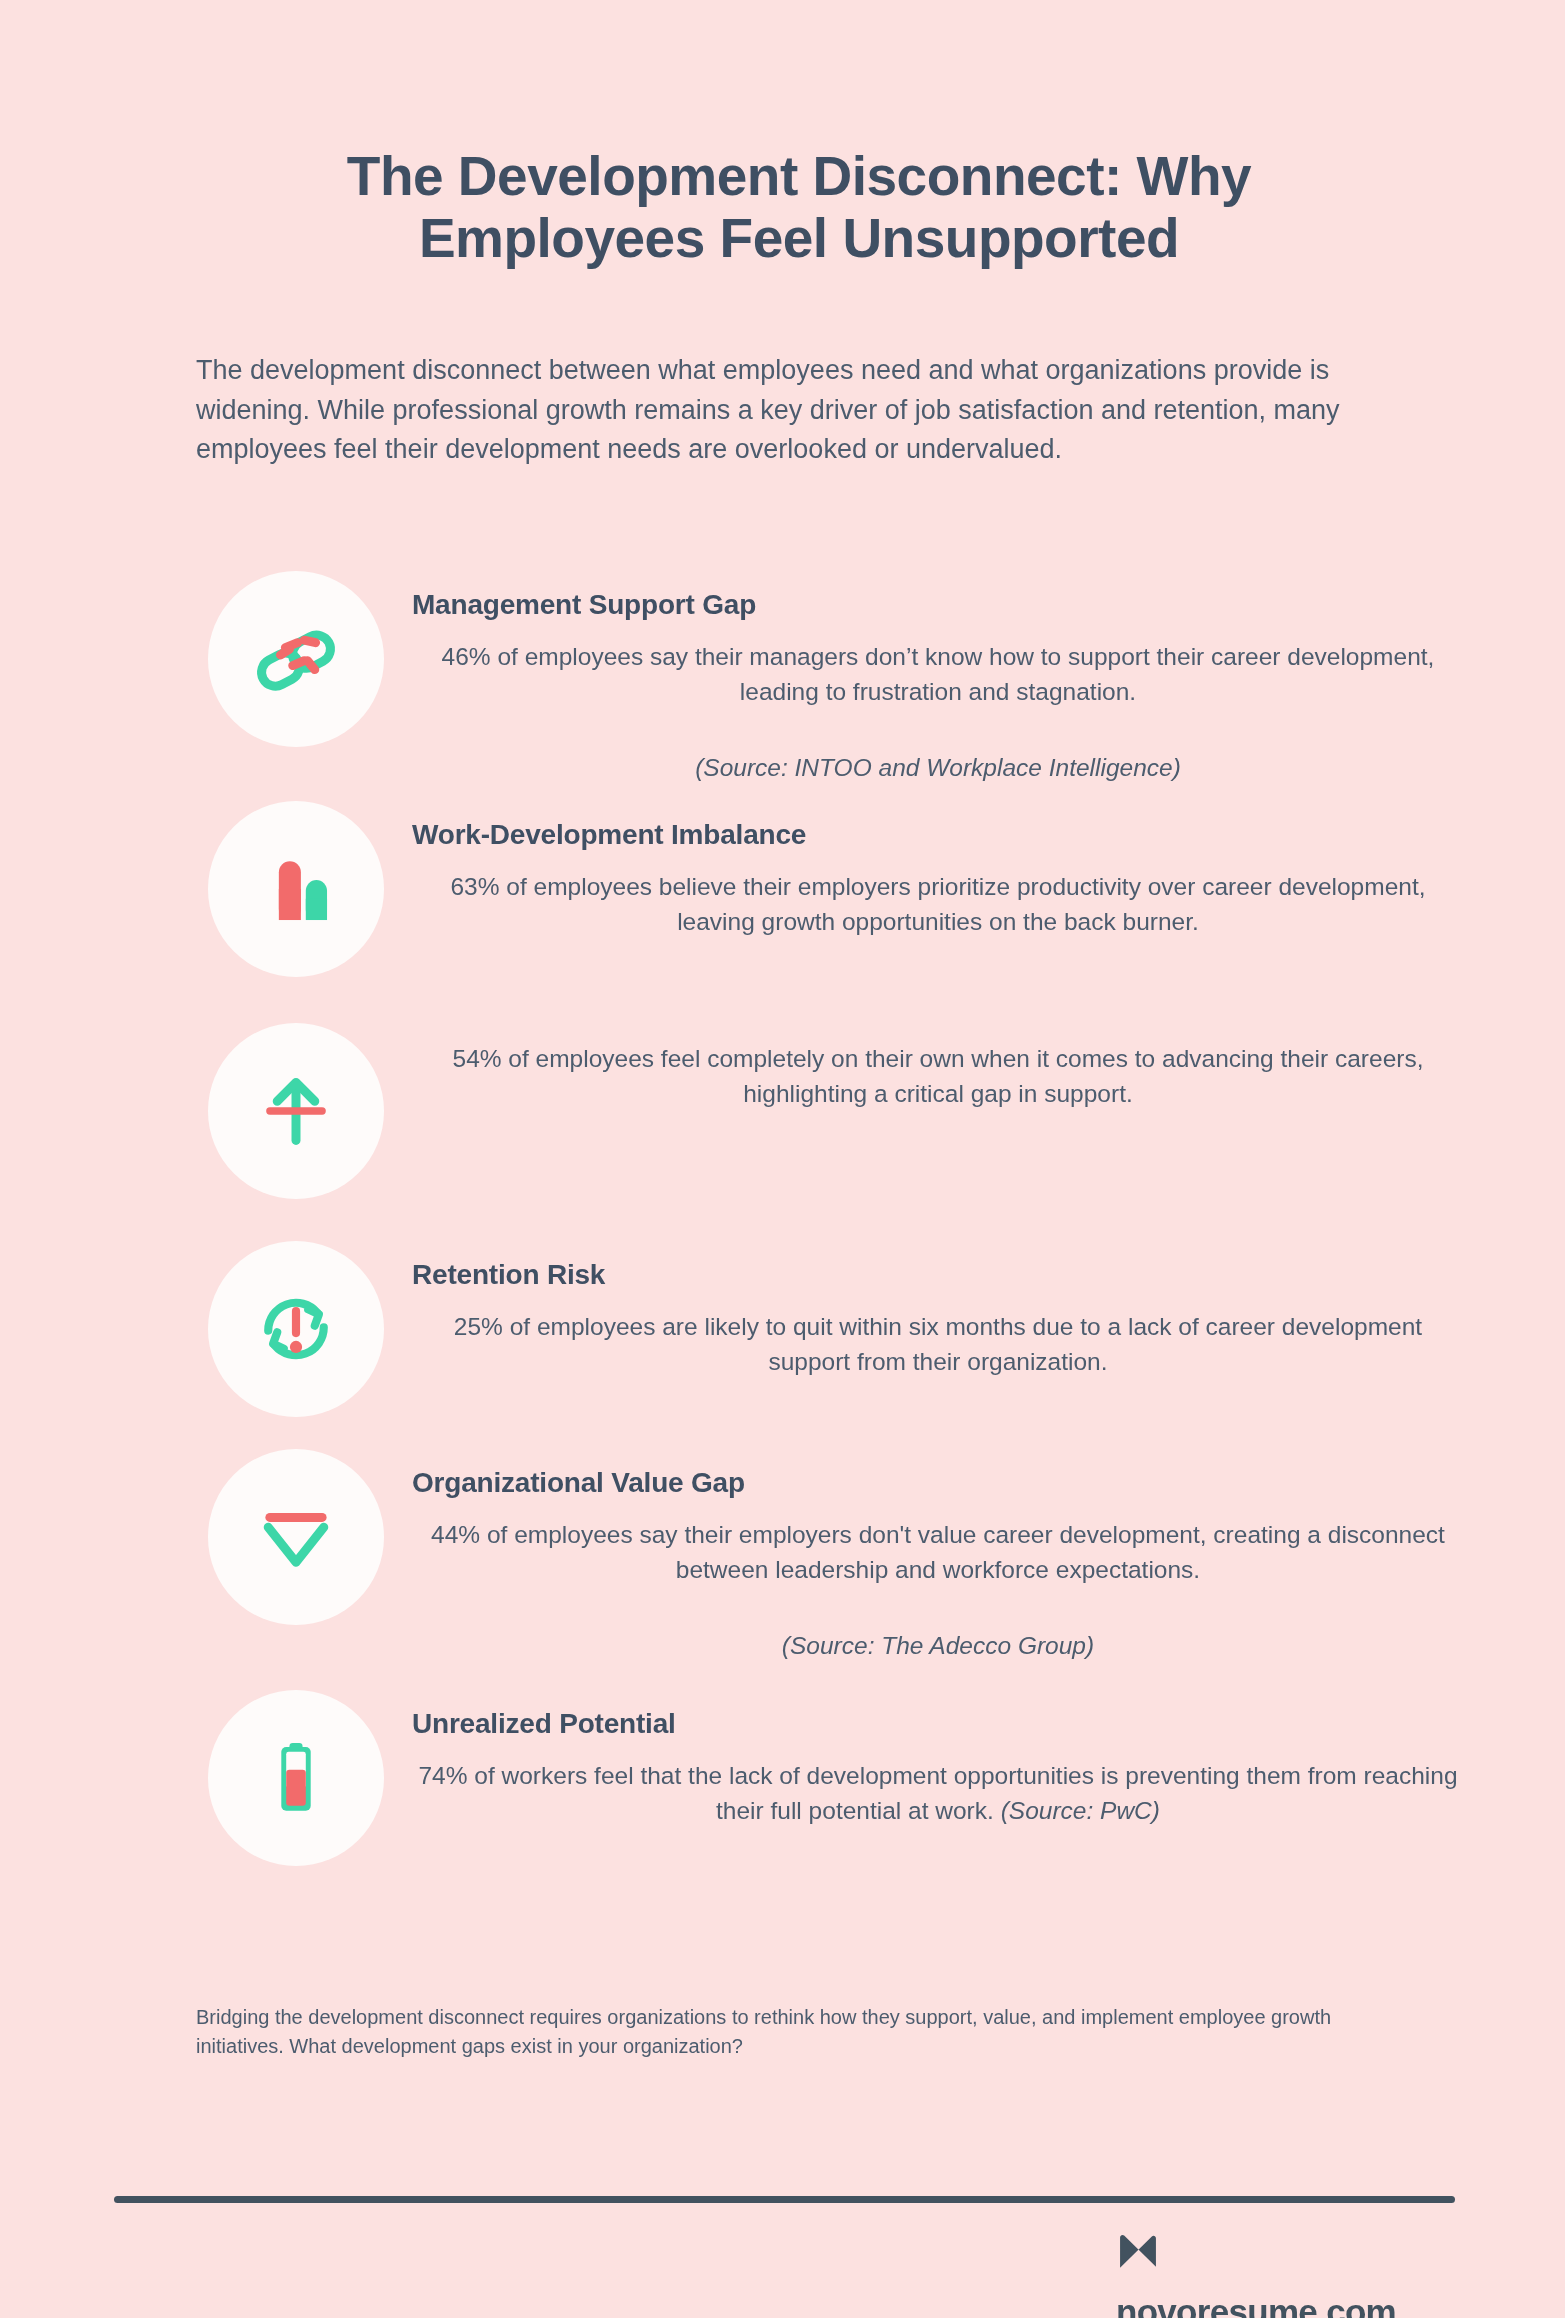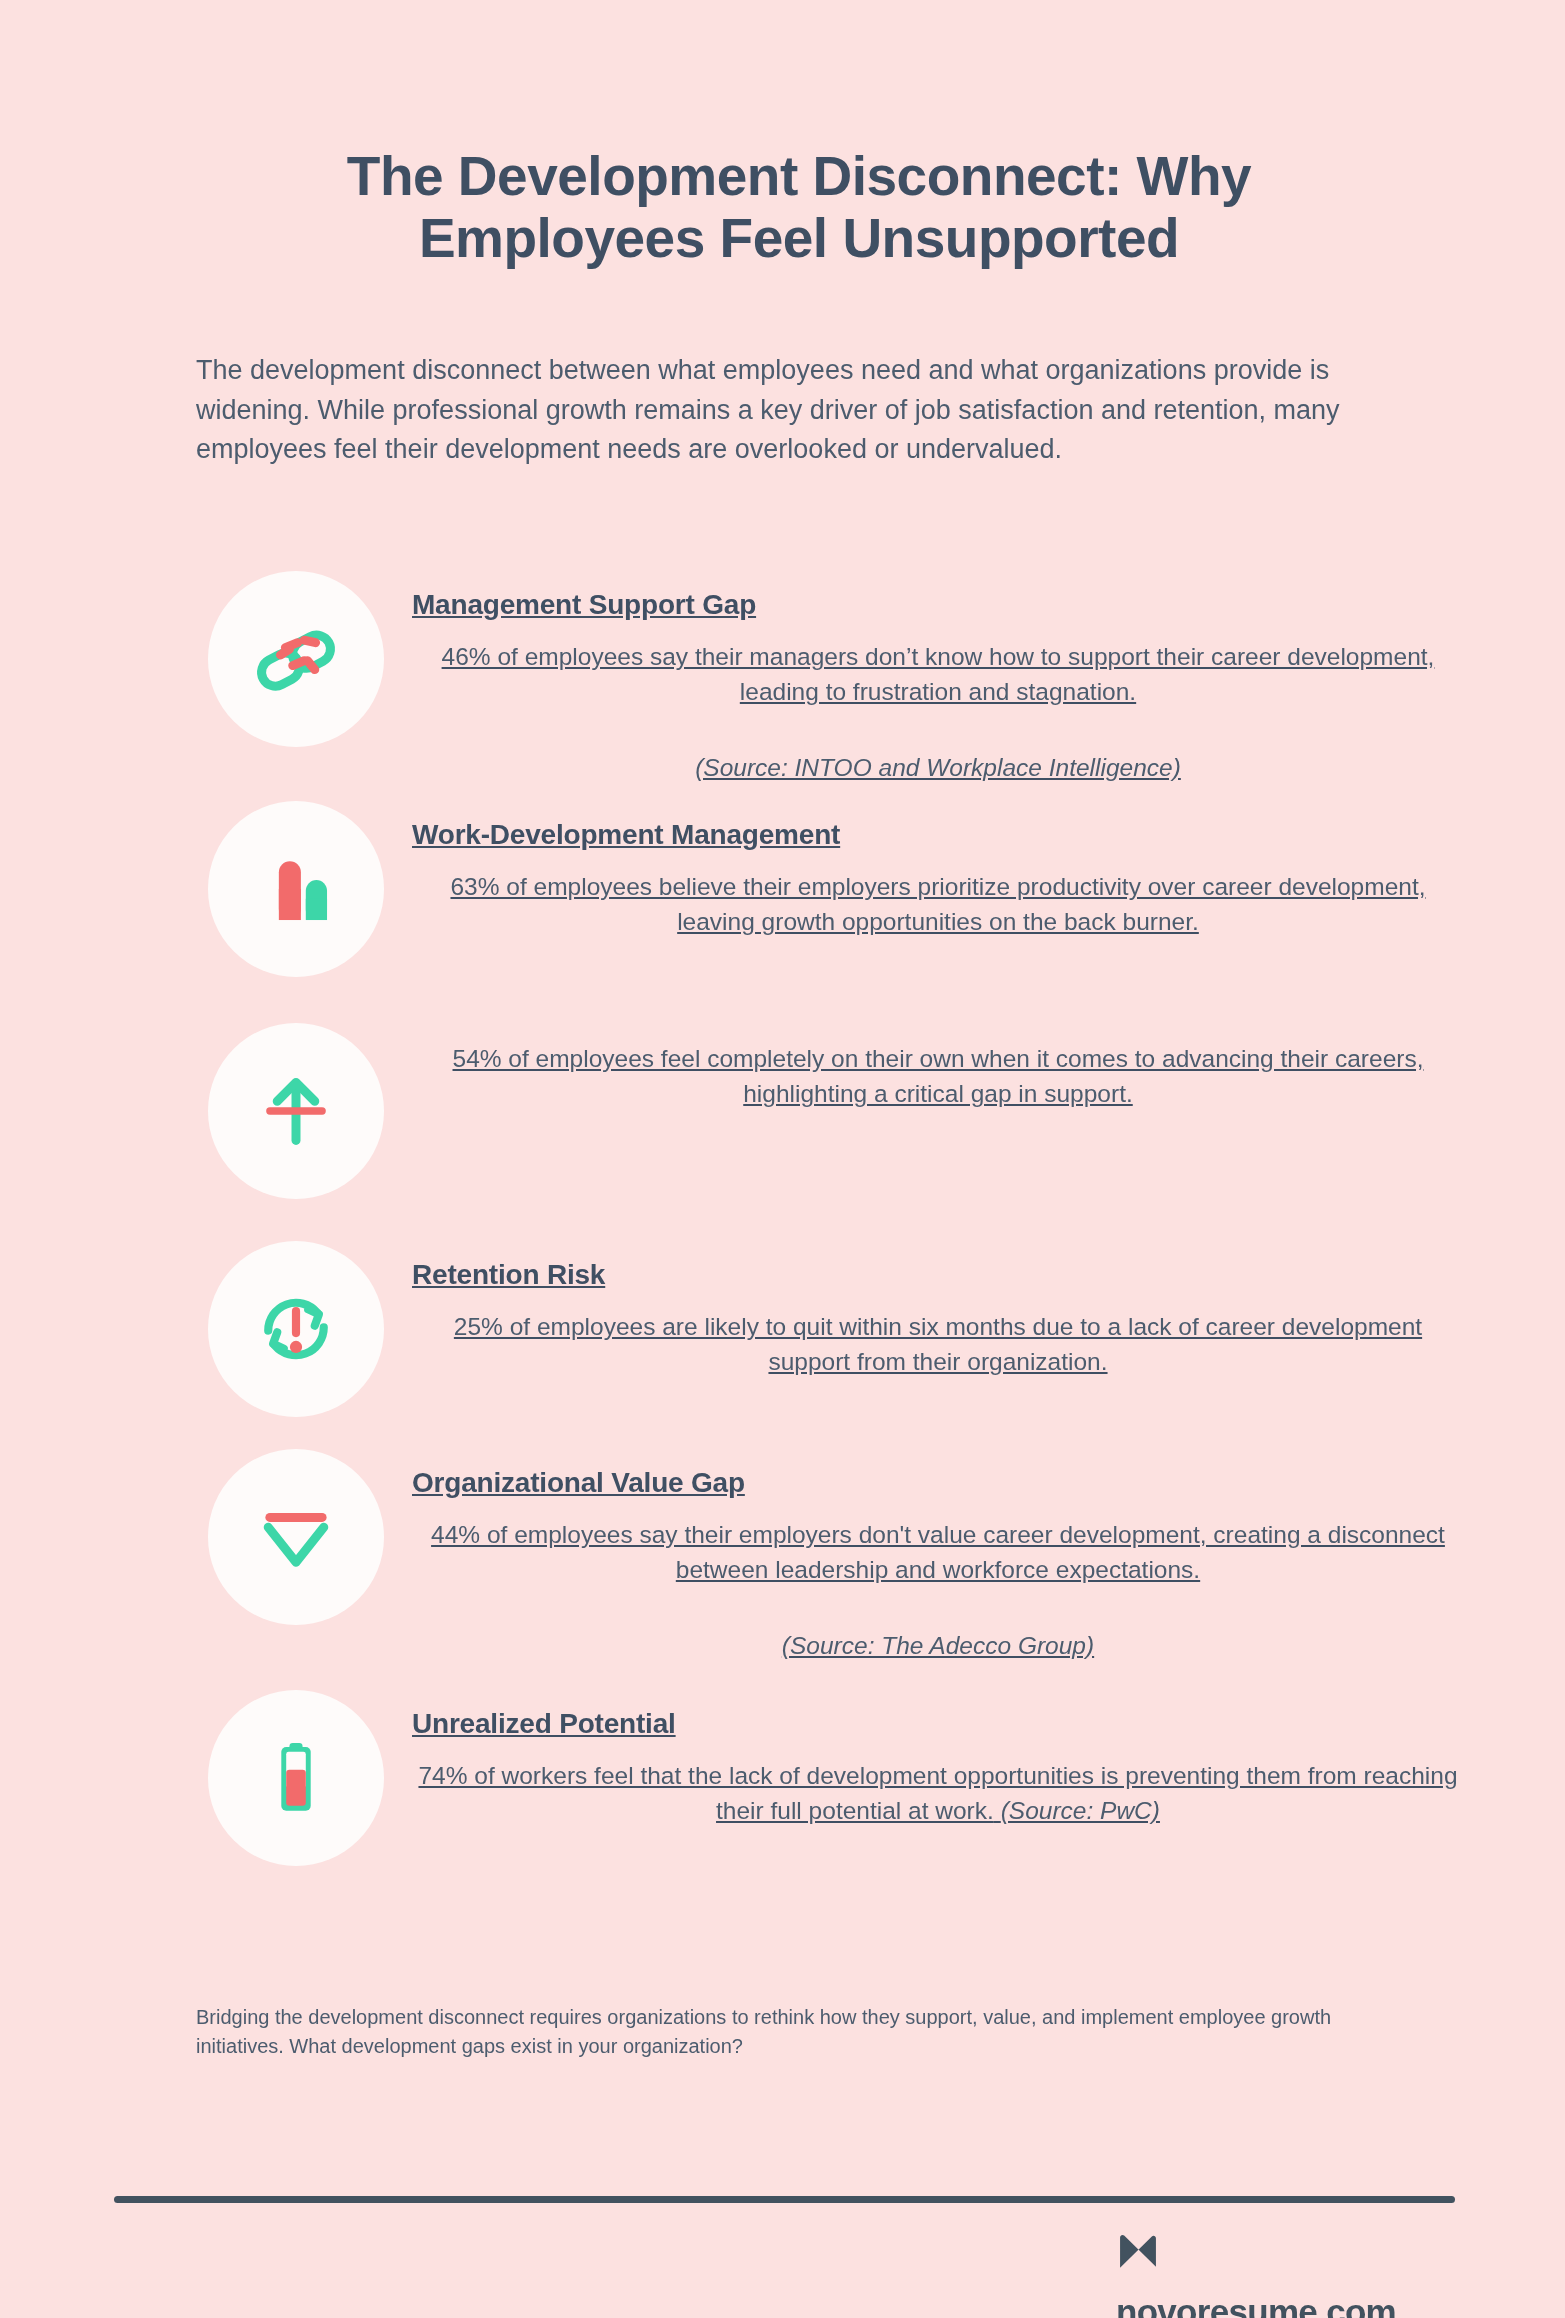--- a/index.html
+++ b/index.html
@@ -75,21 +75,20 @@
     justify-content: center;
     flex: none;
   }
   .icon-wrap svg {
     display: block;
   }
   .item-body {
     margin-left: 412px;
     padding-top: 18px;
     width: 1052px;
-    text-decoration: underline;
   }
   .item-title {
     font-size: 28px;
     font-weight: bold;
     line-height: 1.15;
     color: #3F4F63;
     margin: 0 0 18px 0;
     letter-spacing: -0.2px;
   }
   .item-desc {
@@ -187,21 +186,21 @@
         <span>
           <svg width="98" height="98" viewBox="0 0 120 120">
             <rect x="39" y="26" width="27" height="72" rx="13.5" fill="#F26B6B"></rect>
             <rect x="39" y="60" width="27" height="38" fill="#F26B6B"></rect>
             <rect x="72" y="49" width="26" height="49" rx="13" fill="#3DD6A8"></rect>
             <rect x="72" y="72" width="26" height="26" fill="#3DD6A8"></rect>
           </svg>
         </span>
       </div>
       <div class="item-body">
-        <div class="item-title">Work-Development Management</div>
+        <div class="item-title">Work-Development Imbalance</div>
         <p class="item-desc">63% of employees believe their employers prioritize productivity over career development, leaving growth opportunities on the back burner.</p>
       </div>
     </div>
 
     <div class="item" style="min-height:218px">
       <div class="icon-wrap">
         <span>
           <svg width="98" height="98" viewBox="0 0 120 120">
             <g fill="none" stroke-linecap="round" stroke-linejoin="round" stroke-width="11">
               <path d="M60 96 L60 26" stroke="#3DD6A8"></path>

